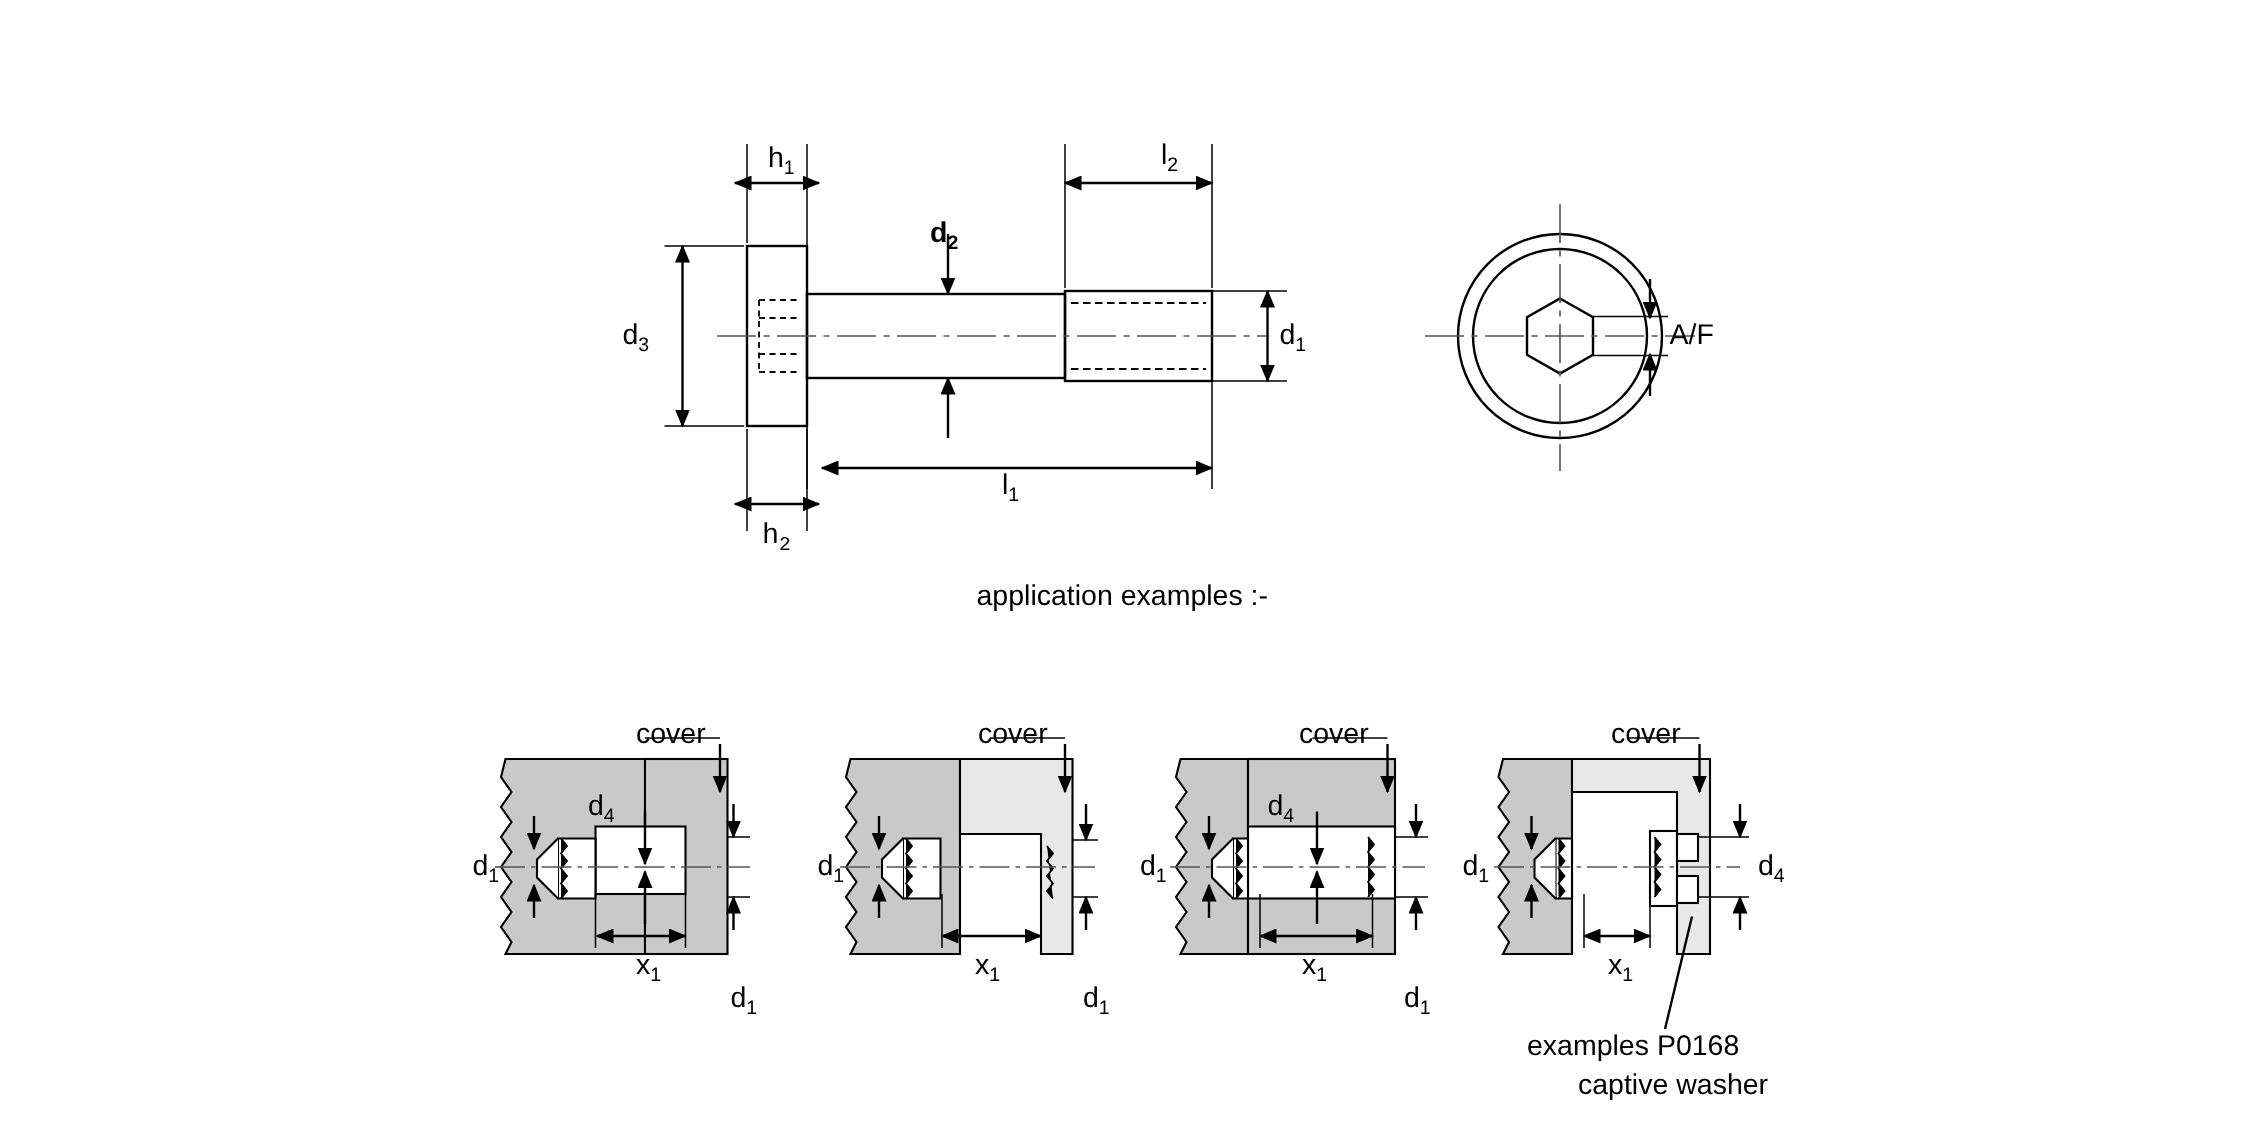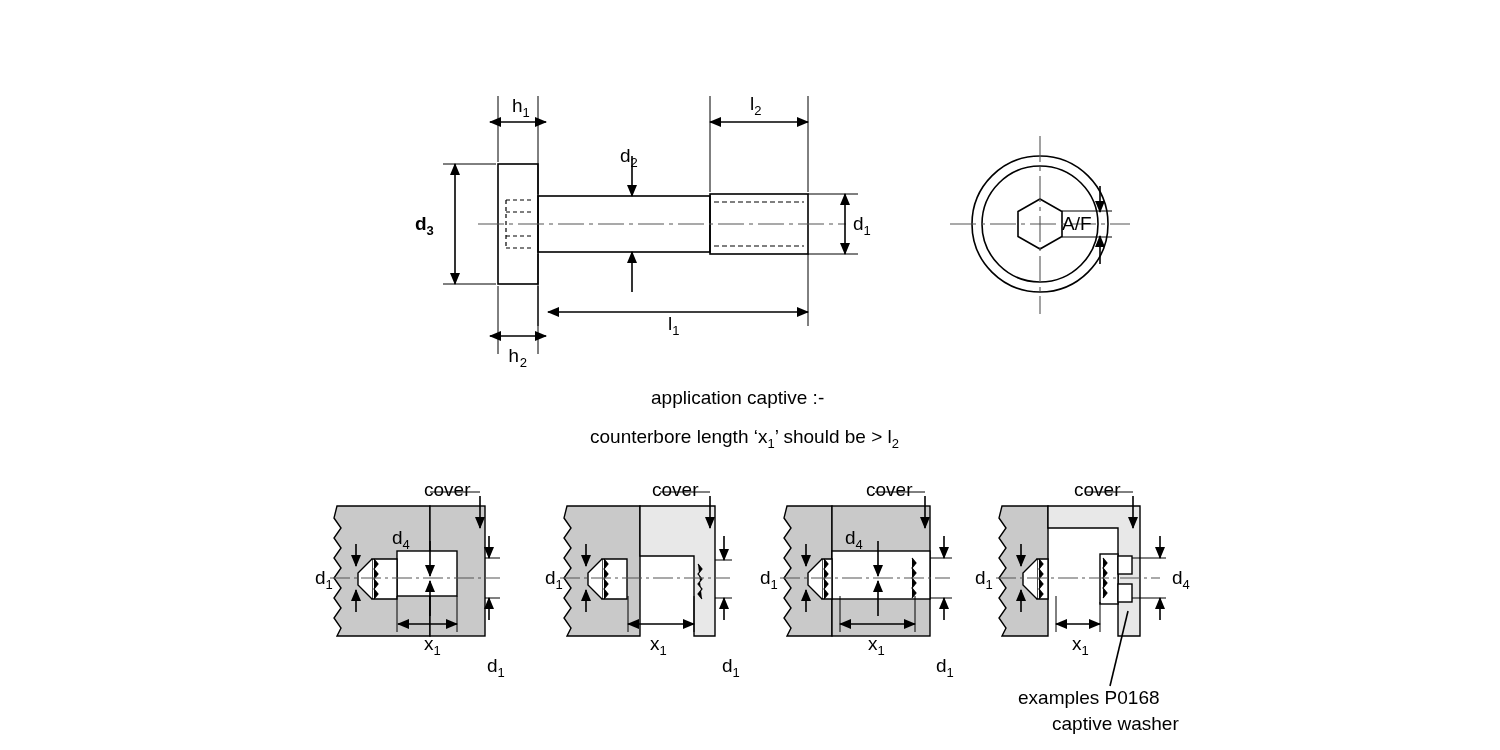--- a/index.html
+++ b/index.html
@@ -241,30 +241,29 @@
         <line x1="1100" y1="566" x2="1100" y2="596"></line>
         <line x1="1132" y1="522" x2="1166" y2="522"></line>
         <line x1="1132" y1="562" x2="1166" y2="562"></line>
         <line x1="1085" y1="456" x2="1133" y2="456"></line>
       </g>
     </g>
 
   </svg>
 
   <div class="lbl" style="left:512px;top:60px;"><span>h</span><span class="sub">1</span></div>
-  <div class="lbl" style="left:750px;top:58px;"><span>l</span><span class="sub">2</span></div>
-  <div class="lbl" style="left:620px;top:110px;"><span>d</span><span class="sub">2</span></div>
-  <div class="lbl" style="left:415px;top:178px;font-weight:bold;"><span>d</span><span class="sub">3</span></div>
+  <div class="lbl" style="left:774px;top:58px;"><span>l</span><span class="sub">2</span></div>
+  <div class="lbl" style="left:620px;top:110px;font-weight:bold;"><span>d</span><span class="sub">2</span></div>
+  <div class="lbl" style="left:415px;top:178px;"><span>d</span><span class="sub">3</span></div>
   <div class="lbl" style="left:853px;top:178px;"><span>d</span><span class="sub">1</span></div>
   <div class="lbl" style="left:668px;top:278px;"><span>l</span><span class="sub">1</span></div>
   <div class="lbl" style="left:508px;top:312px;font-family:Liberation Mono, monospace;"><span>h</span><span class="sub">2</span></div>
-  <div class="lbl" style="left:1062px;top:178px;">A/F</div>
-
-  <div class="lbl" style="left:651px;top:352px;">application captive :-</div>
-  <div class="lbl" style="left:590px;top:391px;"><span>counterbore length ‘x</span><span class="sub">1</span><span>’ should be  &gt; l</span><span class="sub">2</span></div>
+  <div class="lbl" style="left:1113px;top:178px;">A/F</div>
+
+  <div class="lbl" style="left:651px;top:352px;">application examples :-</div>
 
   <div class="lbl" style="left:424px;top:444px;">cover</div>
   <div class="lbl" style="left:315px;top:532px;"><span>d</span><span class="sub">1</span></div>
   <div class="lbl" style="left:392px;top:492px;"><span>d</span><span class="sub">4</span></div>
   <div class="lbl" style="left:424px;top:598px;"><span>x</span><span class="sub">1</span></div>
   <div class="lbl" style="left:487px;top:620px;"><span>d</span><span class="sub">1</span></div>
 
   <div class="lbl" style="left:652px;top:444px;">cover</div>
   <div class="lbl" style="left:545px;top:532px;"><span>d</span><span class="sub">1</span></div>
   <div class="lbl" style="left:650px;top:598px;"><span>x</span><span class="sub">1</span></div>

